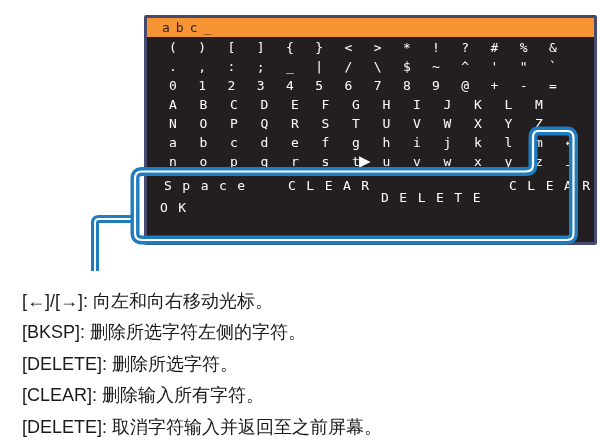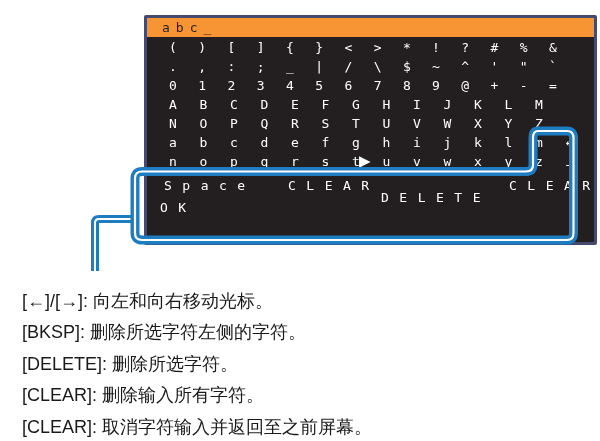--- a/index.html
+++ b/index.html
@@ -191,16 +191,16 @@
     <path class="ld-white" d="M 137 219 H 99 Q 95 219 95 223 V 271"></path>
     <path class="co-blue" d="M 538 131 H 567 Q 573.5 131 573.5 138 V 233 Q 573.5 240 567 240 H 142 Q 135 240 135 233 V 178.5 Q 135 171.5 142 171.5 H 526 Q 533 171.5 533 165 V 138 Q 533 131 538 131 Z"></path>
     <path class="co-white" d="M 538 131 H 567 Q 573.5 131 573.5 138 V 233 Q 573.5 240 567 240 H 142 Q 135 240 135 233 V 178.5 Q 135 171.5 142 171.5 H 526 Q 533 171.5 533 165 V 138 Q 533 131 538 131 Z"></path>
   </svg>
 
   <div class="legend">
     <p>[←]/[→]: 向左和向右移动光标。</p>
     <p>[BKSP]: 删除所选字符左侧的字符。</p>
     <p>[DELETE]: 删除所选字符。</p>
     <p>[CLEAR]: 删除输入所有字符。</p>
-    <p>[CLEAR]: 取消字符输入并返回至之前屏幕。</p>
+    <p>[DELETE]: 取消字符输入并返回至之前屏幕。</p>
   </div>
 
 </div>
 
 </body></html>

